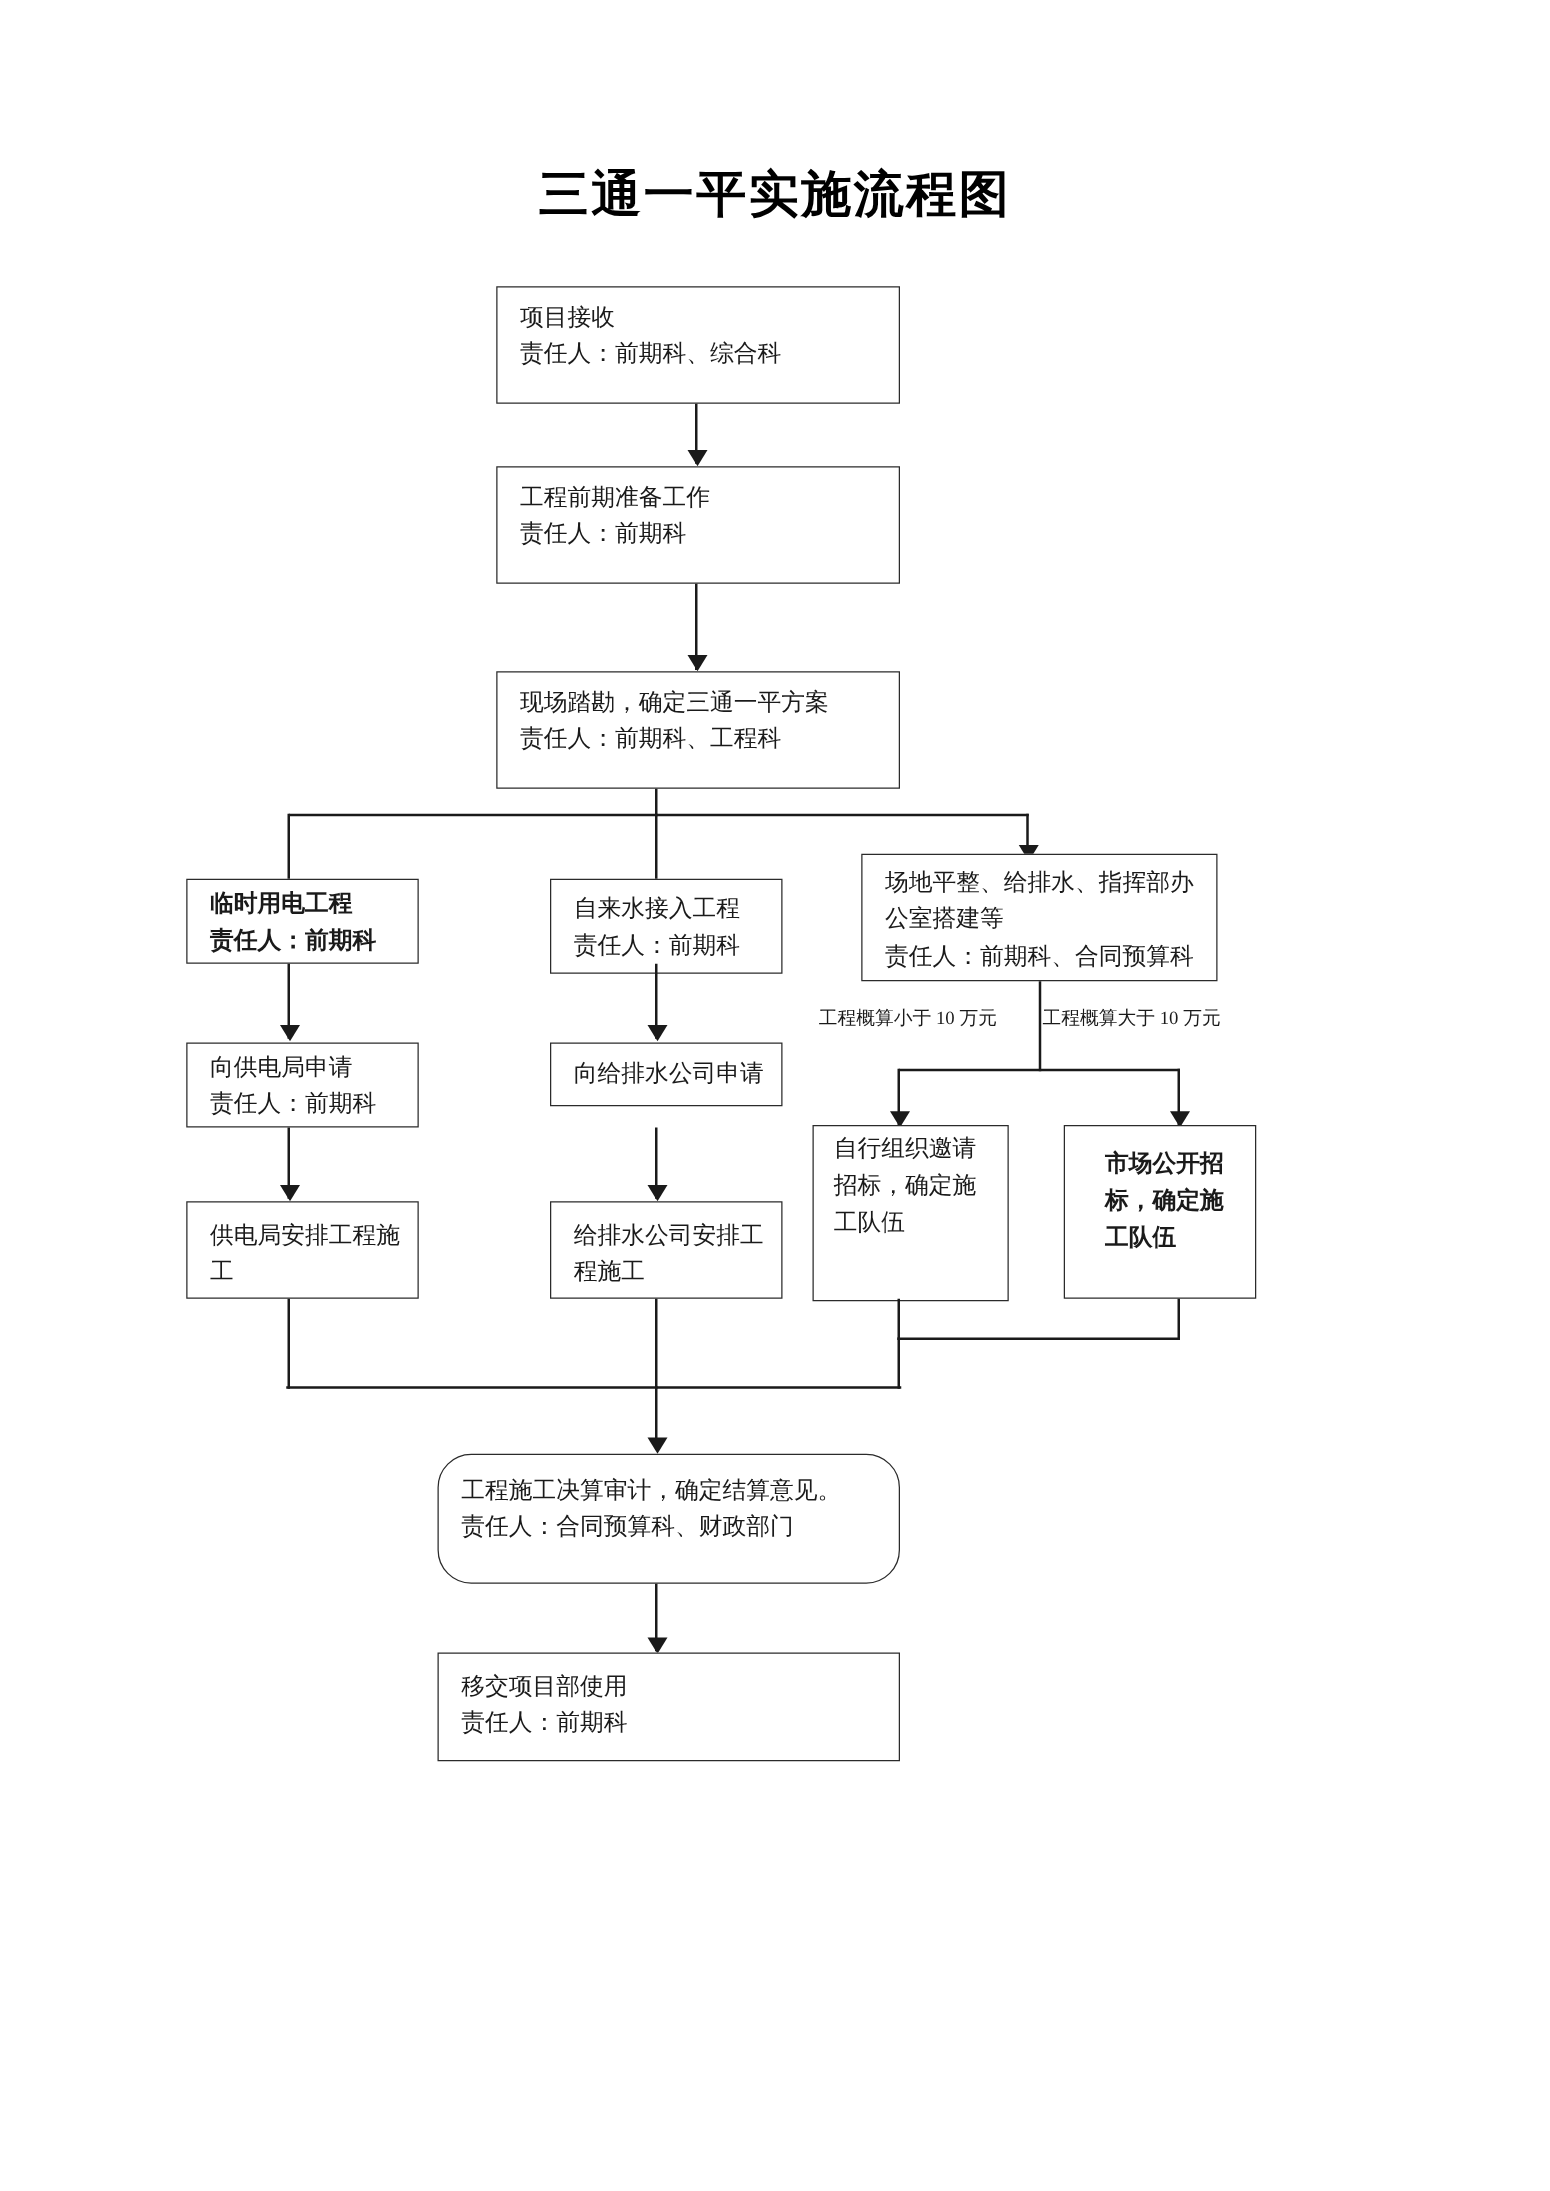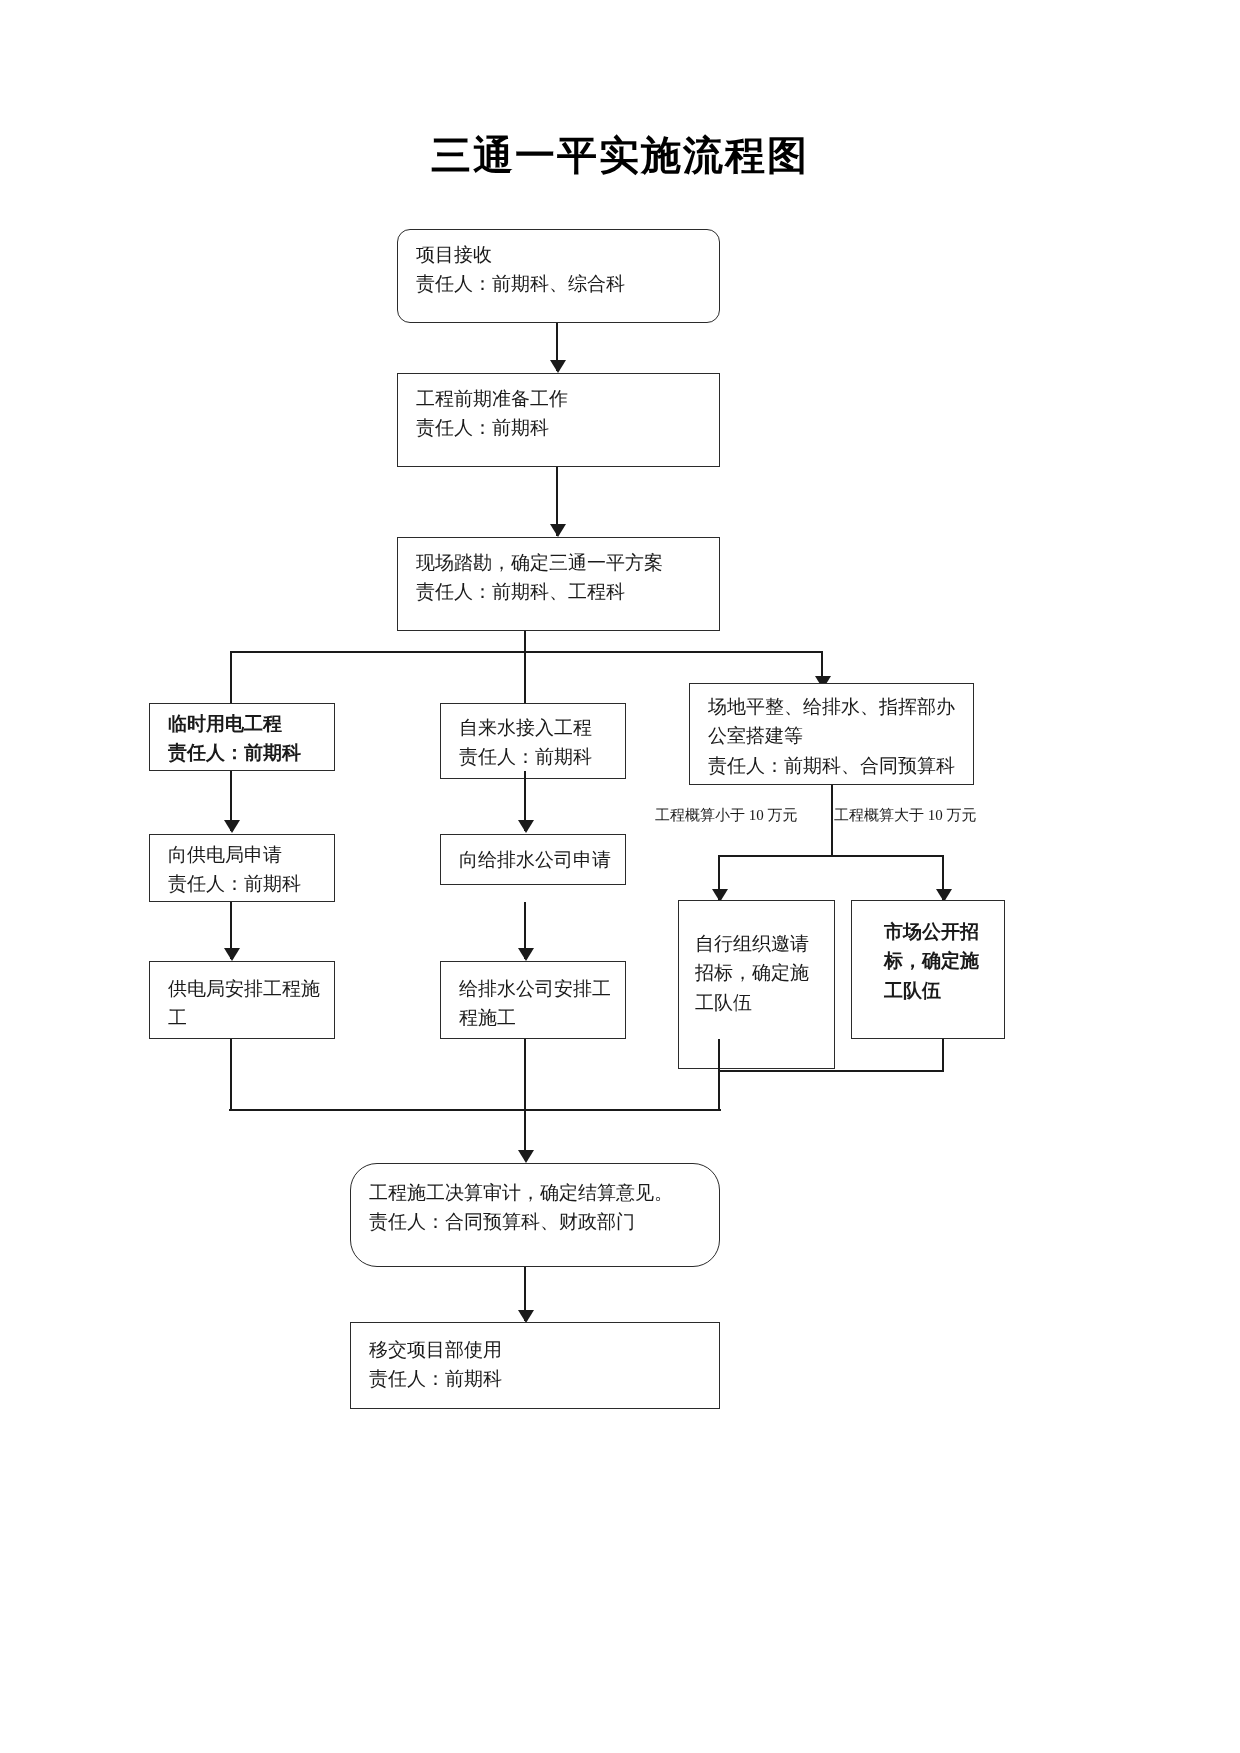--- a/index.html
+++ b/index.html
@@ -83,21 +83,21 @@
     border-top: 13px solid #1a1a1a;
   }
 </style>
 </head>
 <body>
 
 <div id="page">
 
   <div class="title">三通一平实施流程图</div>
 
-  <div class="box" style="left:397px; top:229px; width:323px; height:94px;border-radius:13px;">
+  <div class="box" style="left:397px; top:229px; width:323px; height:94px;">
     <div class="line">项目接收</div>
     <div class="line">责任人：前期科、综合科</div>
   </div>
 
   <div class="vline" style="left:556px; top:323px; height:48px;"></div>
   <div class="arrow" style="left:549.5px; top:360px;"></div>
 
   <div class="box" style="left:397px; top:373px; width:323px; height:94px;">
     <div class="line">工程前期准备工作</div>
     <div class="line">责任人：前期科</div>
@@ -170,21 +170,21 @@
   <div class="vline" style="left:831px; top:785px; height:72px;"></div>
   <div class="hline" style="left:719px; top:855px; width:225px;"></div>
   <div class="vline" style="left:718px; top:855px; height:45px;"></div>
   <div class="arrow" style="left:711.5px; top:889px;"></div>
   <div class="vline" style="left:942px; top:855px; height:45px;"></div>
   <div class="arrow" style="left:935.5px; top:889px;"></div>
 
   <div class="cond-label" style="left:655px; top:806px;">工程概算小于 10 万元</div>
   <div class="cond-label" style="left:834px; top:806px;">工程概算大于 10 万元</div>
 
-  <div class="box wrap" style="left:678px; top:900px; width:157px; height:169px; padding-top:28px; padding-left:16px;">
+  <div class="box wrap" style="left:650px; top:900px; width:157px; height:141px; padding-top:4px; padding-left:16px;">
     <div class="line">自行组织邀请招标，确定施工队伍</div>
   </div>
 
   <div class="box wrap bold" style="left:851px; top:900px; width:154px; height:139px; padding-top:16px; padding-left:32px;">
     <div class="line">市场公开招标，确定施工队伍</div>
   </div>
 
   <div class="vline" style="left:230px; top:1039px; height:72px;"></div>
   <div class="vline" style="left:524px; top:1039px; height:72px;"></div>
   <div class="vline" style="left:718px; top:1039px; height:33px;"></div>

